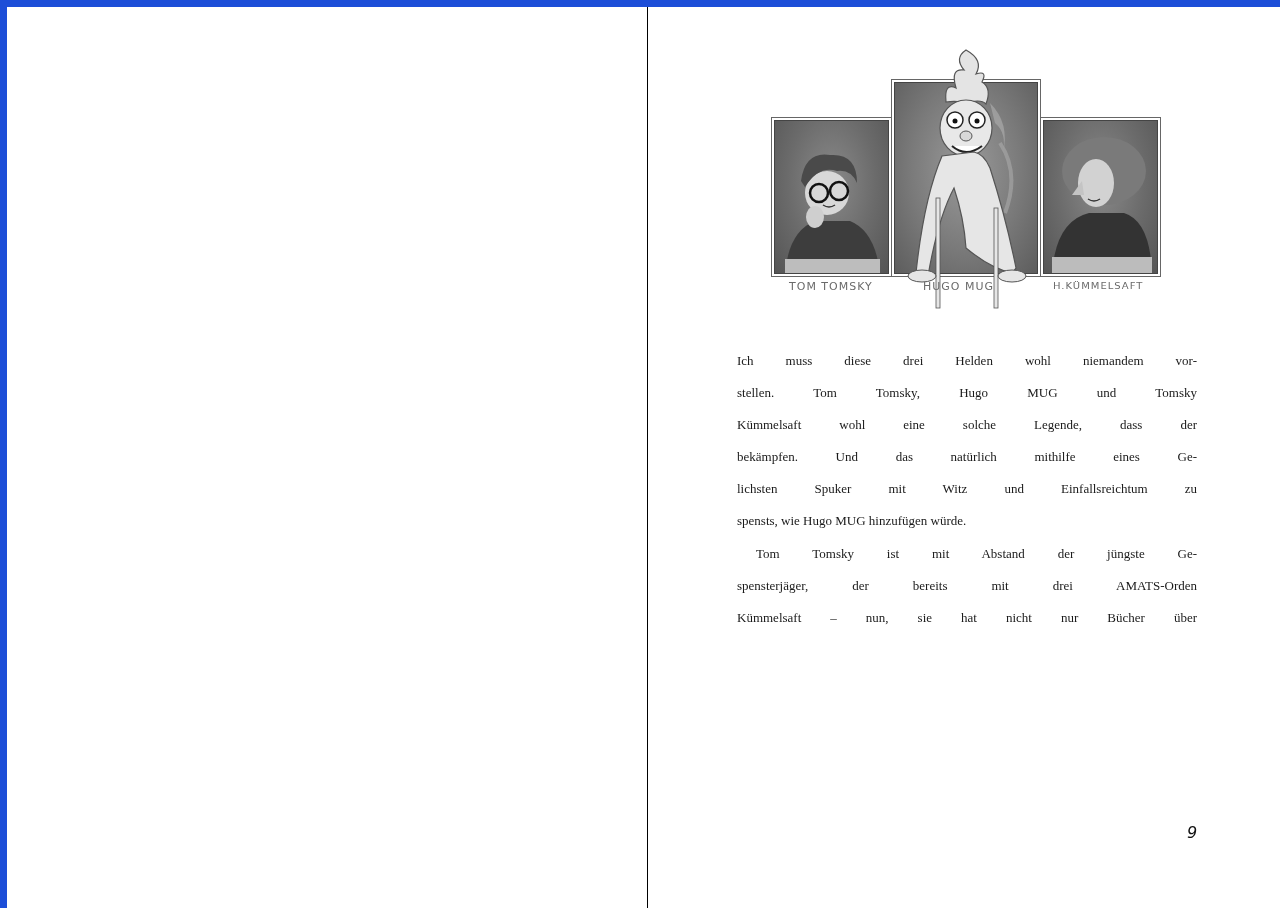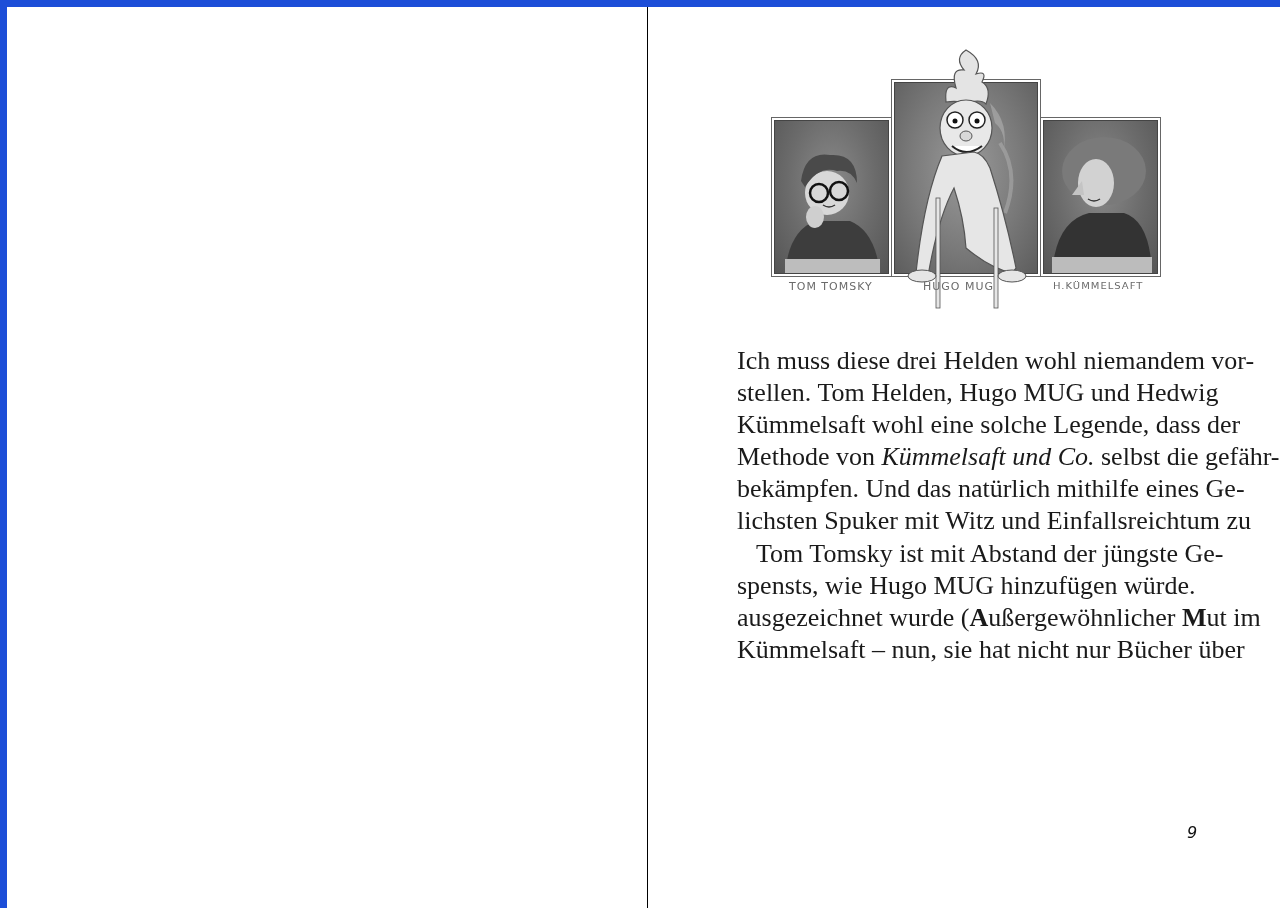--- a/index.html
+++ b/index.html
@@ -32,21 +32,21 @@
       letter-spacing: 1px; color: #6a6a6a; text-transform: uppercase; white-space: nowrap;
       transform: scaleY(0.9);
     }
     .cap-left { left: 18px; }
     .cap-mid { left: 152px; }
     .cap-right { left: 282px; font-size: 10px; }
 
     
     .text-block {
       position: absolute; left: 89px; top: 337px; width: 460px;
-      font-family: "Liberation Serif", serif; font-size: 26px; line-height: 32.1px; color: #1a1a1a;
+      font-family: "Liberation Serif", serif; font-size: 13px; line-height: 32.1px; color: #1a1a1a;
     }
     .line {
       display: block; height: 32.1px; white-space: nowrap; text-align: justify; text-align-last: justify;
     }
     .line.last { text-align-last: left; }
     .line.indent { padding-left: 19px; }
     .line i { font-style: italic; }
     .line b { font-weight: bold; }
     .page-number {
       position: absolute; left: 539px; top: 815px; font-family: "DejaVu Sans", sans-serif;
@@ -107,27 +107,26 @@
           <ellipse cx="118" cy="228" rx="14" ry="6" fill="#e6e6e6" stroke="#555"></ellipse>
         </svg>
       </div>
       <div class="caption cap-left">TOM TOMSKY</div>
       <div class="caption cap-mid">HUGO MUG</div>
       <div class="caption cap-right">H.KÜMMELSAFT</div>
     </div>
 
     <div class="text-block">
       <span class="line">Ich muss diese drei Helden wohl niemandem vor-</span>
-      <span class="line">stellen. Tom Helden, Hugo MUG und Hedwig</span>
+      <span class="line">stellen. Tom Tomsky, Hugo MUG und Tomsky</span>
       <span class="line">Kümmelsaft wohl eine solche Legende, dass der</span>
-      <span class="line"><span>Methode von </span><i>Kümmelsaft und Co.</i><span> selbst die gefähr-</span></span>
       <span class="line">bekämpfen. Und das natürlich mithilfe eines Ge-</span>
       <span class="line">lichsten Spuker mit Witz und Einfallsreichtum zu</span>
+      <span class="line last">spensts, wie Hugo MUG hinzufügen würde.</span>
+
       <span class="line indent">Tom Tomsky ist mit Abstand der jüngste Ge-</span>
-
-      <span class="line last">spensts, wie Hugo MUG hinzufügen würde.</span>
-      <span class="line"><span>ausgezeichnet wurde (</span><b>A</b><span>ußergewöhnlicher </span><b>M</b><span>ut im</span></span>
+      <span class="line">spensterjäger, der bereits mit drei AMATS-Orden</span>
       <span class="line">Kümmelsaft – nun, sie hat nicht nur Bücher über</span>
     </div>
 
     <div class="page-number">9</div>
   </div>
 </div>
 
 </body></html>

